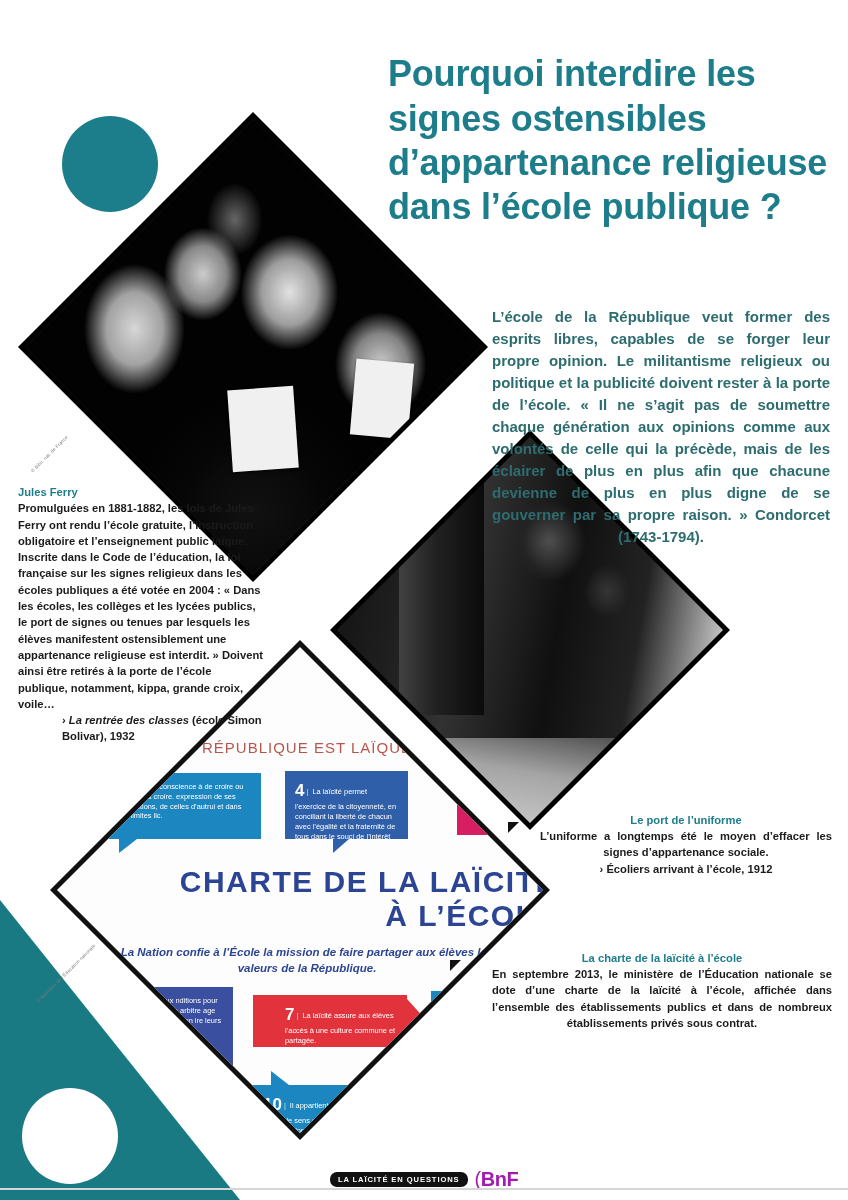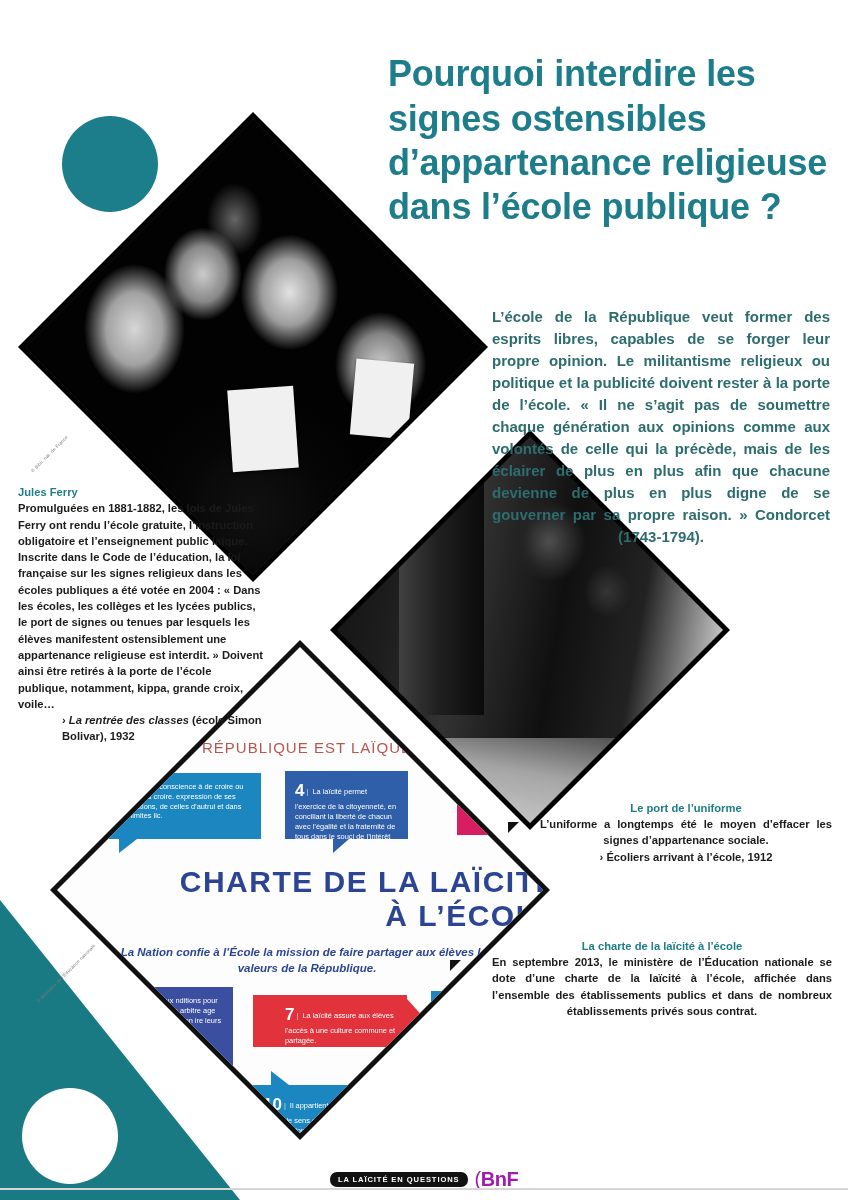--- a/index.html
+++ b/index.html
@@ -256,20 +256,21 @@
     font-size: 11.2px;
     line-height: 1.45;
     font-weight: 700;
     text-align: justify;
     text-align-last: center;
   }
   .side-block .hd {
     display: block;
     color: #1d7d8b;
     text-align: center;
+    margin-top: 12px;
   }
   .side-block .arrow {
     position: absolute;
     width: 0; height: 0;
     border-left: 11px solid #111;
     border-bottom: 11px solid transparent;
   }
 
   #uniforme {
     left: 540px; top: 800px;

